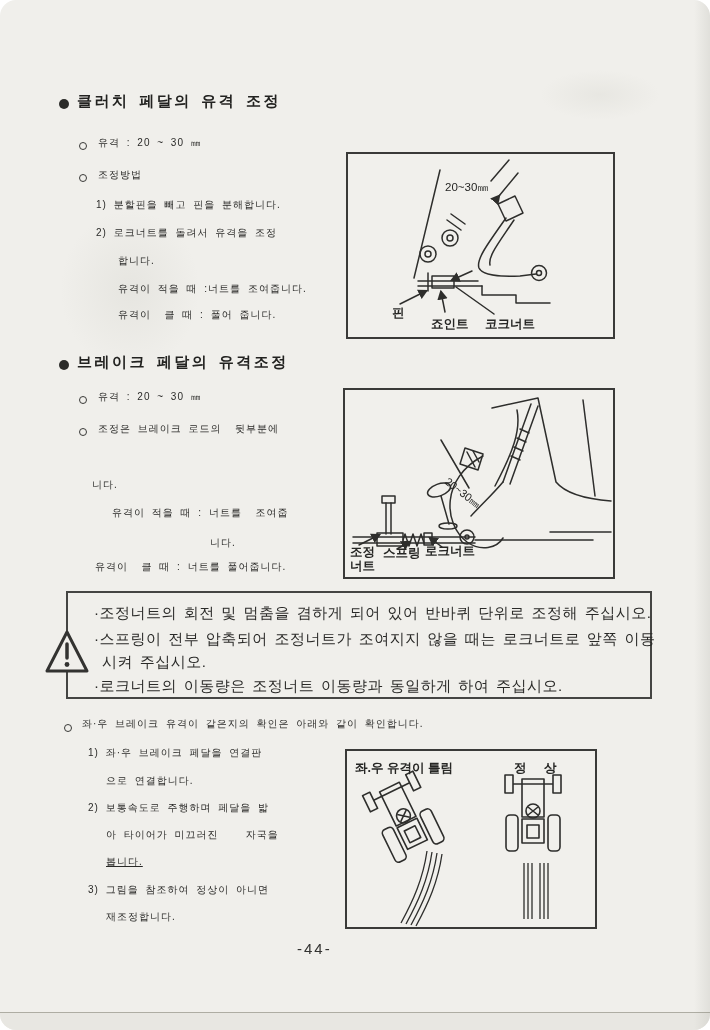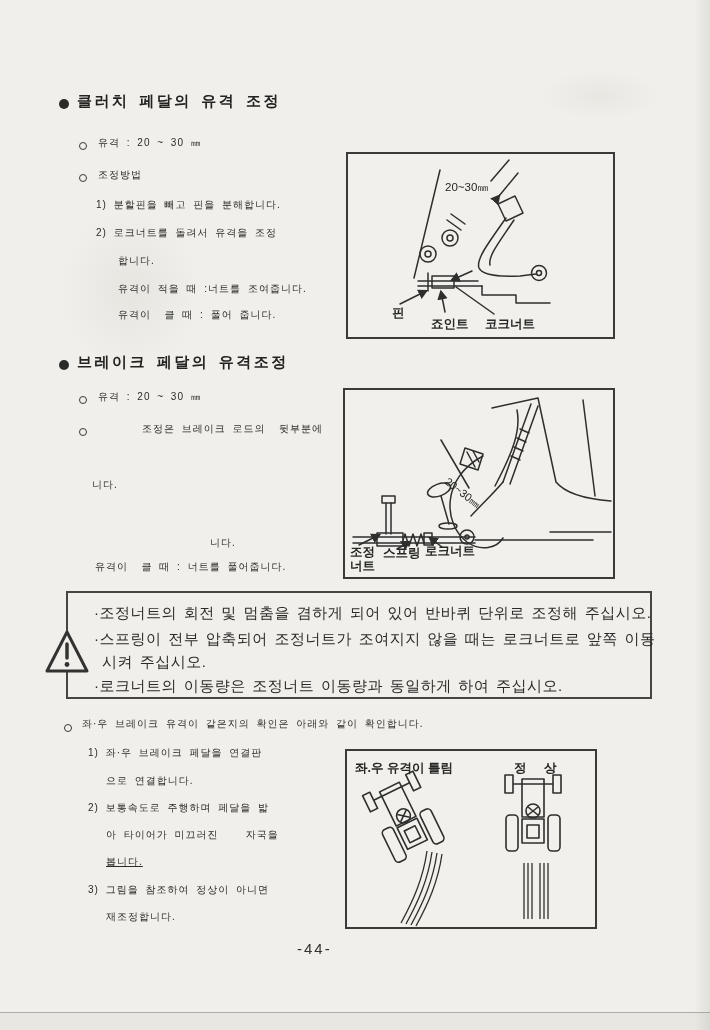--- a/index.html
+++ b/index.html
@@ -3,20 +3,21 @@
 <meta charset="utf-8">
 <style>
   html,body{margin:0;padding:0;}
   #scan{
     position:relative;
     width:710px;height:1030px;
     background:#f0efeb;
     font-family:"Liberation Sans","DejaVu Sans",sans-serif;
     color:#262624;
     overflow:hidden;
+    border-radius:16px;
   }
   .line{
     position:absolute;
     font-size:10px;
     letter-spacing:1px;
     word-spacing:3px;
     white-space:pre;
     color:#2a2a28;
   }
   .title{
@@ -119,22 +120,23 @@
     </svg>
   </div>
 
   <span class="bullet-filled" style="left:59px;top:360px;"></span>
   <div class="line title" style="left:77px;top:353px;">브레이크 페달의 유격조정</div>
 
   <span class="bullet-open" style="left:79px;top:396px;"></span>
   <div class="line" style="left:98px;top:390px;">유격 : 20 ~ 30 ㎜</div>
 
   <span class="bullet-open" style="left:79px;top:428px;"></span>
-  <div class="line" style="left:98px;top:422px;margin-left:44px;">조정은 브레이크 로드의  뒷부분에</div>
+  <div class="line" style="left:98px;top:422px;">조정은 브레이크 로드의  뒷부분에</div>
   <div class="line" style="left:92px;top:478px;">니다.</div>
+  <div class="line" style="left:112px;top:506px;">유격이 적을 때 : 너트를  조여줍</div>
   <div class="line" style="left:210px;top:536px;">니다.</div>
   <div class="line" style="left:95px;top:560px;">유격이  클 때 : 너트를 풀어줍니다.</div>
 
   <div class="figure" style="left:343px;top:388px;width:268px;height:187px;">
     <svg width="268" height="187" viewBox="0 0 268 187">
       <defs>
         <marker id="ah2" markerWidth="8" markerHeight="8" refX="5" refY="3.5" orient="auto">
           <path d="M0,0 L6.5,3.5 L0,7 Z" fill="#2e2e2c"></path>
         </marker>
       </defs>

